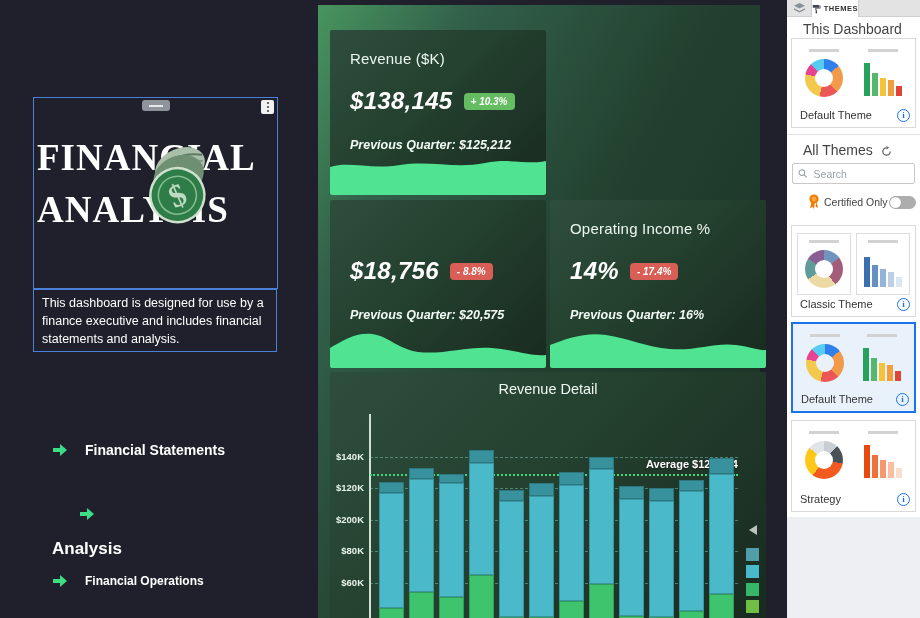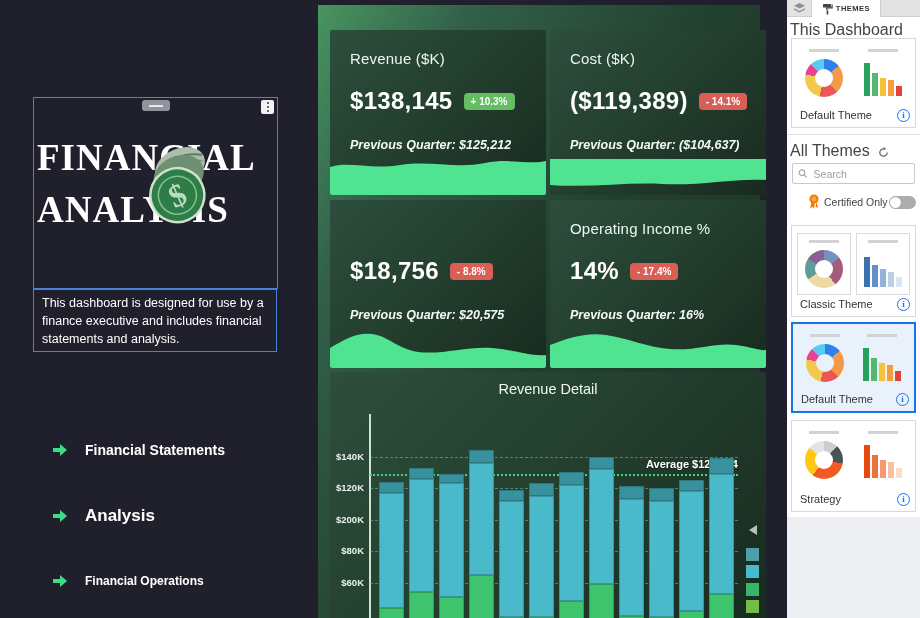--- a/index.html
+++ b/index.html
@@ -20,30 +20,30 @@
              font-size:37px; color:#ffffff; letter-spacing:1px; white-space:nowrap; }
   .logo-l2 { position:absolute; left:3px; top:90px; font-family:"Liberation Serif", serif; font-weight:bold;
              font-size:37px; color:#ffffff; letter-spacing:1px; white-space:nowrap; }
   .logo-l2 .accent { color:#ffffff; }
   .coin { position:absolute; left:103px; top:44px; pointer-events:none; }
   .desc-box { position:absolute; left:33px; top:289px; width:244px; height:63px; border:1px solid #4a80d8;
               padding:5px 8px; color:#ffffff; font-size:12.5px; line-height:1.42; }
   .nav-item { position:absolute; left:52px; display:flex; align-items:center; gap:17px; color:#ffffff;
               font-weight:bold; cursor:pointer; white-space:nowrap; }
   .nav-1 { top:442px; font-size:14px; }
-  .nav-2 { top:506px; font-size:17px; }
+  .nav-2 { top:506px; font-size:17px;flex-direction:column; }
   .nav-3 { top:573px; font-size:12px; }
 
   
   .canvas { position:absolute; left:318px; top:5px; width:442px; height:613px;
             background:linear-gradient(118deg,#48955f 0%, #32604a 20%, #22402f 52%, #1a3026 100%); }
   .gcard { position:absolute; background:linear-gradient(135deg,#2e4e3d 0%, #24402f 45%, #182a1f 100%);
            border-radius:2px; overflow:hidden; }
   .kpi-title { position:absolute; left:20px; top:20px; margin:0; font-size:15px; font-weight:400; color:#eef7f1; letter-spacing:.2px; }
-  .vrow { position:absolute; left:20px; top:57px; display:flex; align-items:center; gap:11px; white-space:nowrap; }
+  .vrow { position:absolute; left:20px; top:57px; display:flex; align-items:center; gap:11px; white-space:nowrap;font-style:italic; }
   .val { font-size:24px; font-weight:bold; color:#ffffff; letter-spacing:.3px; }
   .badge { font-size:10px; font-weight:bold; color:#ffffff; padding:3px 7px; border-radius:4px; }
   .badge.up { background:#65bd62; }
   .badge.down { background:#d95e55; }
   .prev { position:absolute; left:20px; top:108px; font-style:italic; font-weight:bold; font-size:12.5px; color:#f2faf5; }
   .spark { position:absolute; left:0; bottom:0; width:100%; height:42px; display:block; }
 
   
   .chart-title { position:absolute; left:0; top:9px; width:100%; text-align:center; font-size:14.5px; color:#f0f8f2; }
   .plot { position:absolute; inset:0; }
@@ -56,24 +56,24 @@
   .legend-tri { position:absolute; left:419px; top:153px; width:0; height:0; cursor:pointer;
                 border-right:8px solid #b9c2bf; border-top:5px solid transparent; border-bottom:5px solid transparent; }
   .legend-sw { position:absolute; left:416px; width:13px; height:13px; cursor:pointer; }
 
   
   .panel { position:absolute; left:787px; top:0; width:133px; height:618px; background:#ffffff; }
   .tabbar { position:absolute; left:0; top:0; width:133px; height:17px; display:flex; }
   .tab-gray { background:#e3e3e3; border-bottom:1px solid #cfcfcf; display:flex; align-items:center; justify-content:center; }
   .tab-first { width:24px; cursor:pointer; }
   .tab-fill { flex:1; }
-  .tab-active { width:70px; background:#ffffff; border-left:1px solid #cfcfcf; border-right:1px solid #cfcfcf;
+  .tab-active { width:48px; background:#ffffff; border-left:1px solid #cfcfcf; border-right:1px solid #cfcfcf;
                 display:flex; align-items:center; justify-content:center; gap:3px; cursor:pointer; }
   .tab-active span { font-size:7.5px; font-weight:bold; color:#333; letter-spacing:.5px; }
-  .sec-label { position:absolute; left:3px; font-size:16px; color:#444; }
+  .sec-label { position:absolute; left:16px; font-size:14px; color:#444; }
   .divider { position:absolute; left:0; top:134px; width:133px; height:1px; background:#e2e2e2; }
   .theme-card { position:absolute; left:4px; width:125px; background:#ffffff; border:1px solid #d9d9d9; cursor:pointer; }
   .theme-card.selected { border:2px solid #1a73e8; background:#e9f2fb; --hole:#e9f2fb; }
   .thumbs { position:absolute; left:0; top:7px; width:100%; display:flex; justify-content:space-evenly; }
   .thumb { display:flex; flex-direction:column; align-items:center; width:52px; }
   .boxed .thumb { border:1px solid #dcdcdc; background:#ffffff; width:54px; padding:3px 0 5px; --hole:#fff; }
   .dash { width:30px; height:3px; background:#d2d2d2; margin:3px 0 6px; }
   .thumb-body { height:40px; display:flex; align-items:center; }
   .mini-donut { width:38px; height:38px; border-radius:50%; position:relative; }
   .mini-donut::after { content:''; position:absolute; inset:10px; border-radius:50%; background:var(--hole,#fff); }
@@ -153,31 +153,20 @@
       <div class="vrow">
         <span class="val">$138,145</span>
         <span class="badge up">+ 10.3%</span>
       </div>
       <div class="prev">Previous Quarter: $125,212</div>
       <svg class="spark" viewBox="0 0 216 42" preserveAspectRatio="none">
           <path fill="#4fe392" d="M0,14 C20,8 40,17 70,12 C100,7 125,16 155,10 C180,5 200,12 216,8 L216,42 L0,42 Z"></path>
         </svg>
     </section>
 
-    <section class="gcard" style="left:232px; top:25px; width:216px; height:165px;">
-      <h3 class="kpi-title">Cost ($K)</h3>
-      <div class="vrow">
-        <span class="val">($119,389)</span>
-        <span class="badge down">- 14.1%</span>
-      </div>
-      <div class="prev">Previous Quarter: ($104,637)</div>
-      <svg class="spark" viewBox="0 0 216 42" preserveAspectRatio="none">
-          <path fill="#4fe392" d="M0,6 L216,6 L216,27 C185,25 150,33 112,31 C78,29 40,35 0,32 Z"></path>
-        </svg>
-    </section>
 
     <section class="gcard" style="left:12px; top:195px; width:216px; height:168px;">
       <div class="vrow">
         <span class="val">$18,756</span>
         <span class="badge down">- 8.8%</span>
       </div>
       <div class="prev">Previous Quarter: $20,575</div>
       <svg class="spark" viewBox="0 0 216 42" preserveAspectRatio="none">
           <path fill="#4fe392" d="M0,22 C12,15 26,6 42,8 C58,10 66,22 88,26 C112,29 138,20 162,22 C186,24 202,31 216,29 L216,42 L0,42 Z"></path>
         </svg>

